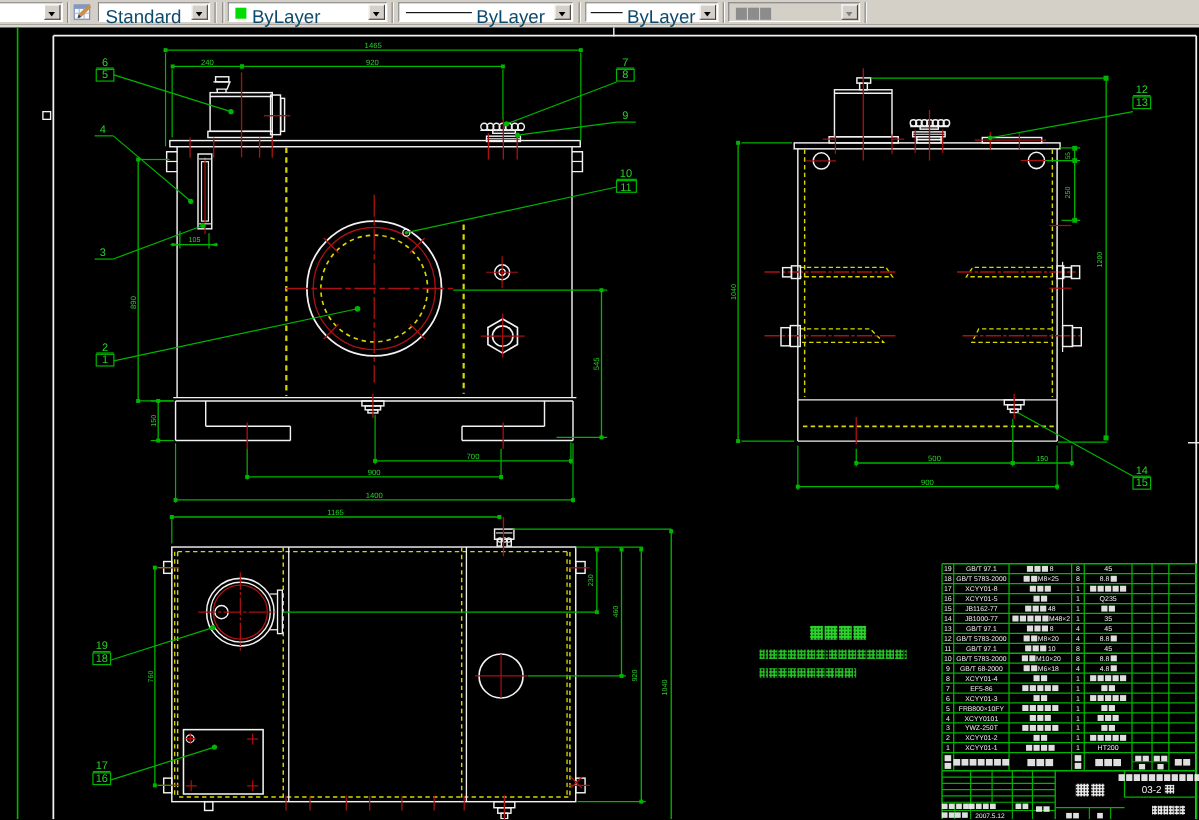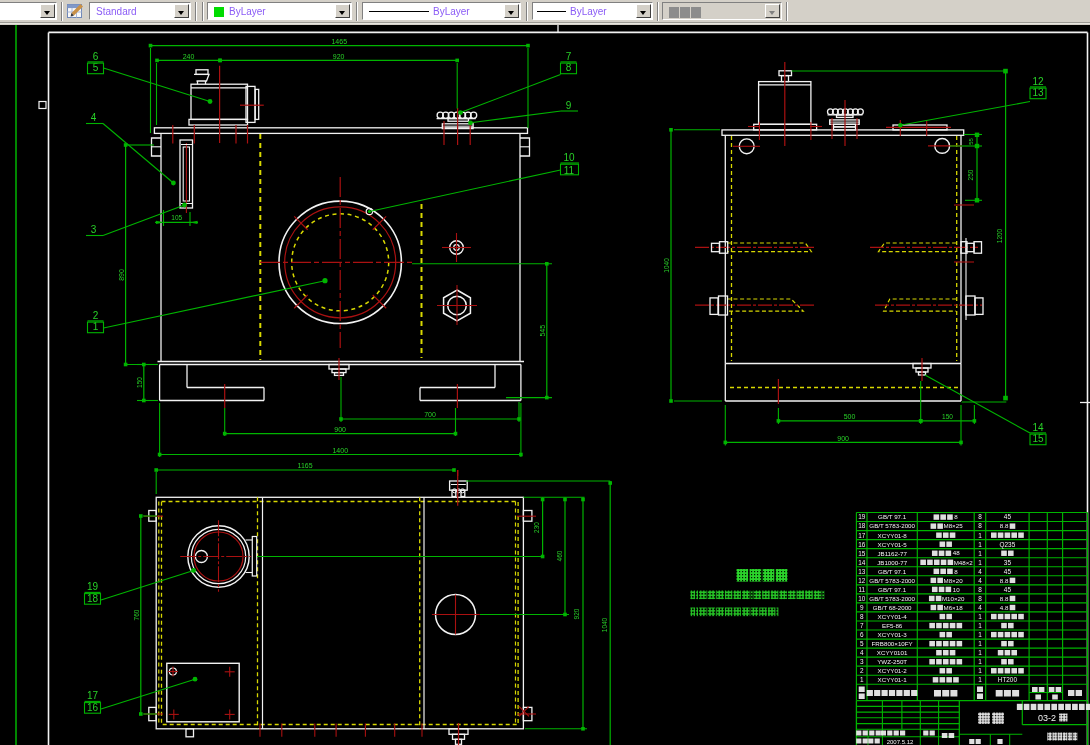--- a/index.html
+++ b/index.html
@@ -2,21 +2,21 @@
 <html><head><meta charset="utf-8"><style>
 *{margin:0;padding:0;box-sizing:border-box}
 body{width:1090px;height:745px;background:#000;overflow:hidden;position:relative;font-family:"Liberation Sans",sans-serif}
 #tb{position:absolute;left:0;top:0;width:1090px;height:25px;background:#d4d0c8}
 #tb .edge{position:absolute;left:0;top:22px;width:1090px;height:1px;background:#9c9a94}
 #tb .edge2{position:absolute;left:0;top:23px;width:1090px;height:1px;background:#e8e6e0}
 .combo{position:absolute;top:2px;height:18px;background:#fff;border-top:1px solid #808080;border-left:1px solid #808080;border-bottom:1px solid #fff;border-right:1px solid #fff}
 .combo .ar{position:absolute;right:1px;top:1px;width:15px;height:14px;background:#d4d0c8;border:1px solid;border-color:#fff #404040 #404040 #fff}
 .combo .tri{position:absolute;right:4px;top:6px;width:0;height:0;border-left:3.5px solid transparent;border-right:3.5px solid transparent;border-top:4px solid #000}
 .combo .tri.dis{border-top-color:#808080}
-.ct{position:absolute;top:3px;font-size:10px;color:#8b5cf6;white-space:nowrap}
+.ct{position:absolute;top:3px;font-size:17px;color:#0c4a6e;white-space:nowrap}
 .sep{position:absolute;top:2px;width:2px;height:19px;border-left:1px solid #808080;border-right:1px solid #fff}
 svg{position:absolute;left:0;top:0}
 </style></head><body>
 <div id="tb">
 <div class="edge"></div>
     <div class="edge2"></div>
 <div class="combo" style="left:-40px;width:97px">
       <div class="ar">
         <div class="tri"></div>
       </div>

